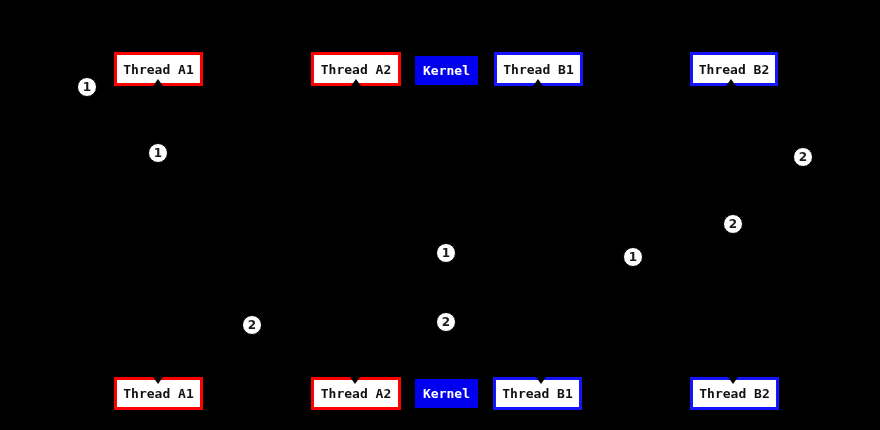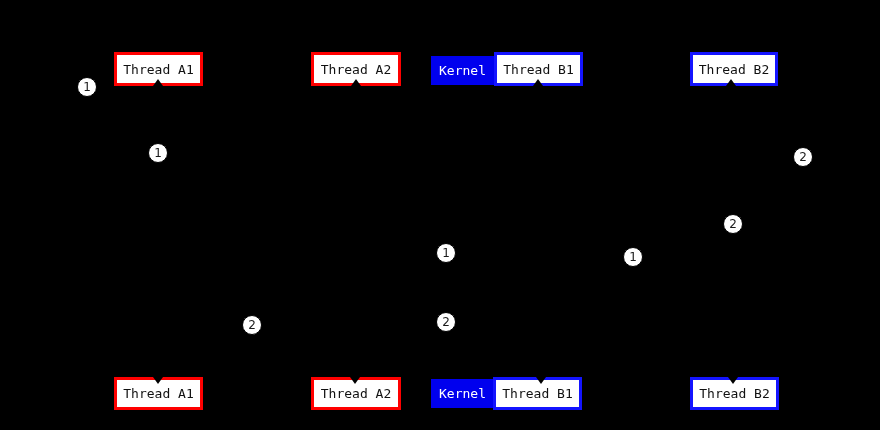--- a/index.html
+++ b/index.html
@@ -6,39 +6,39 @@
   body {
     width: 880px; height: 430px;
     background: #000;
     overflow: hidden;
     font-family: "DejaVu Sans Mono", "Liberation Mono", monospace;
   }
   #canvas {
     position: relative;
     width: 733px; height: 430px;
     background: var(--bg, #000);
+    font-weight: bold;
   }
   .node {
     position: absolute;
     box-sizing: border-box;
     background: var(--node-fill, #fff);
     color: var(--node-text, #111);
     font-size: 13px;
     display: flex;
     align-items: center;
     justify-content: center;
     white-space: nowrap;
   }
   .node.thread-a { border: 3px solid var(--thread-a-border, #ff0000); }
   .node.thread-b { border: 3px solid var(--thread-b-border, #1414ff); text-align: right; }
   .node.kernel   {
     background: var(--kernel-fill, #0000ee);
     color: var(--kernel-text, #fff);
     border: none;
-    margin-left: 16px;
   }
   .marker {
     position: absolute;
     box-sizing: border-box;
     width: 20px; height: 20px;
     border-radius: 50%;
     background: var(--marker-fill, #fff);
     border: 1px solid var(--marker-border, #000);
     color: var(--marker-text, #1a1a1a);
     font-family: "DejaVu Sans", "Liberation Sans", sans-serif;

